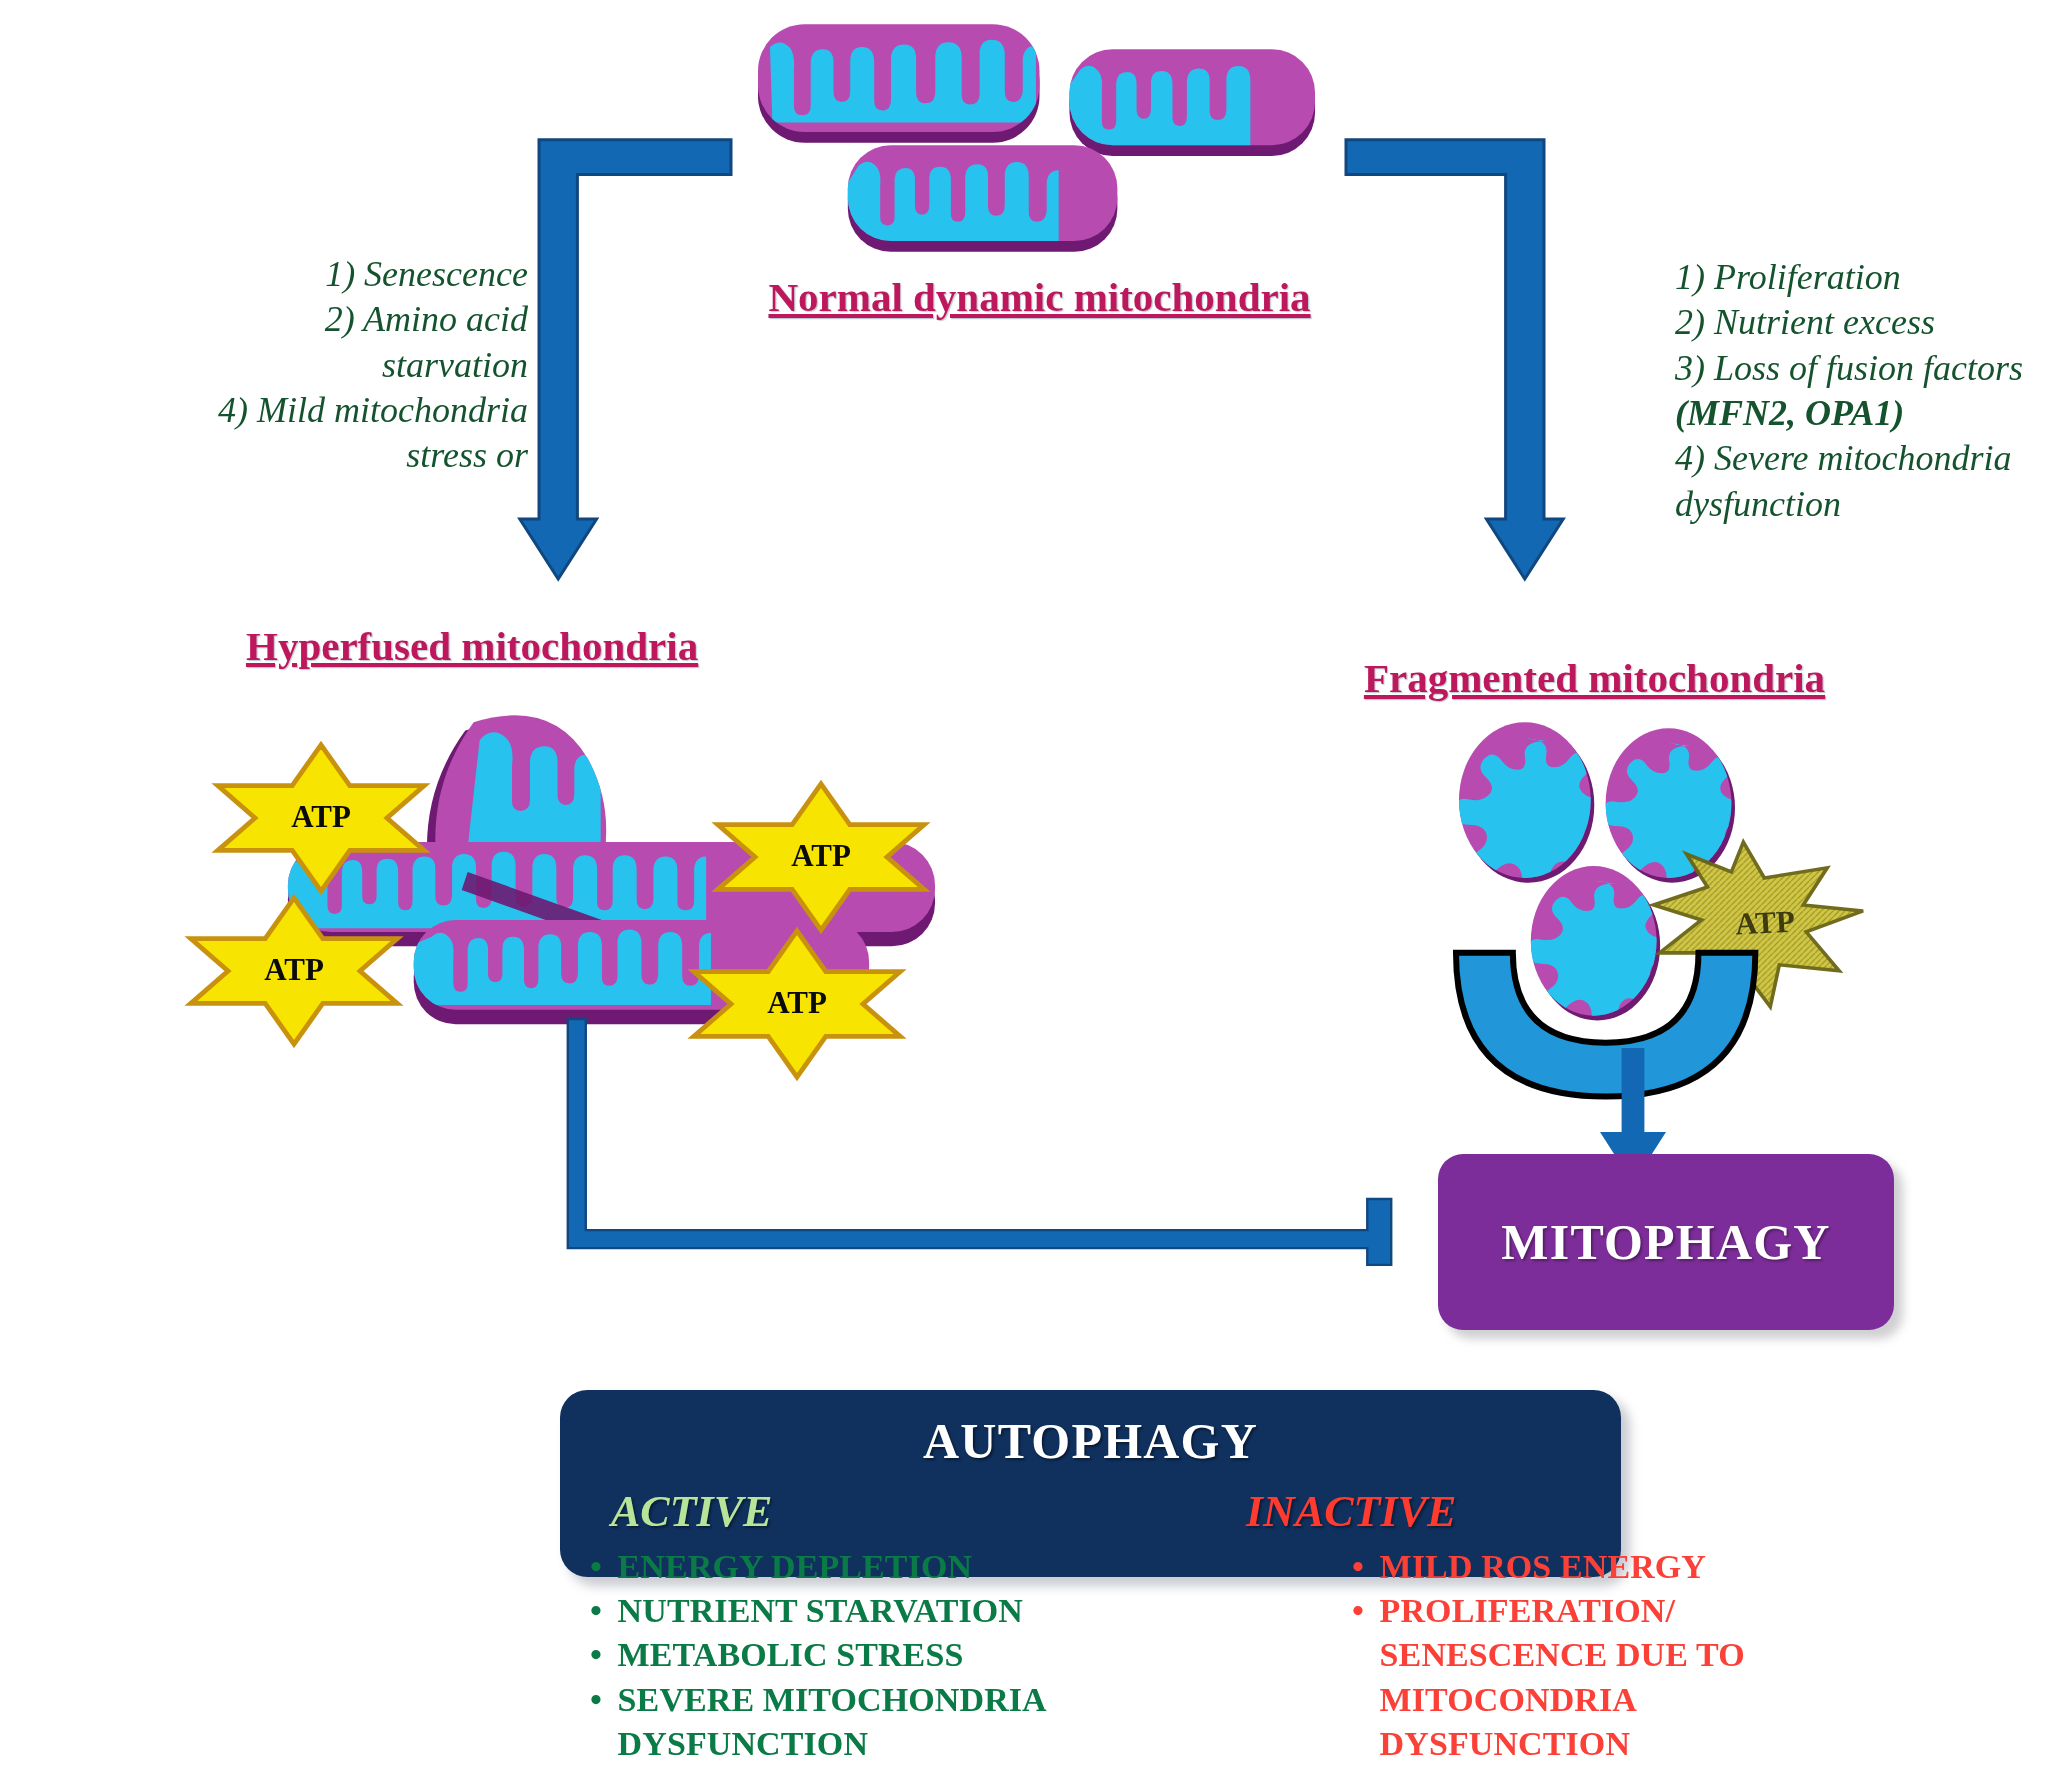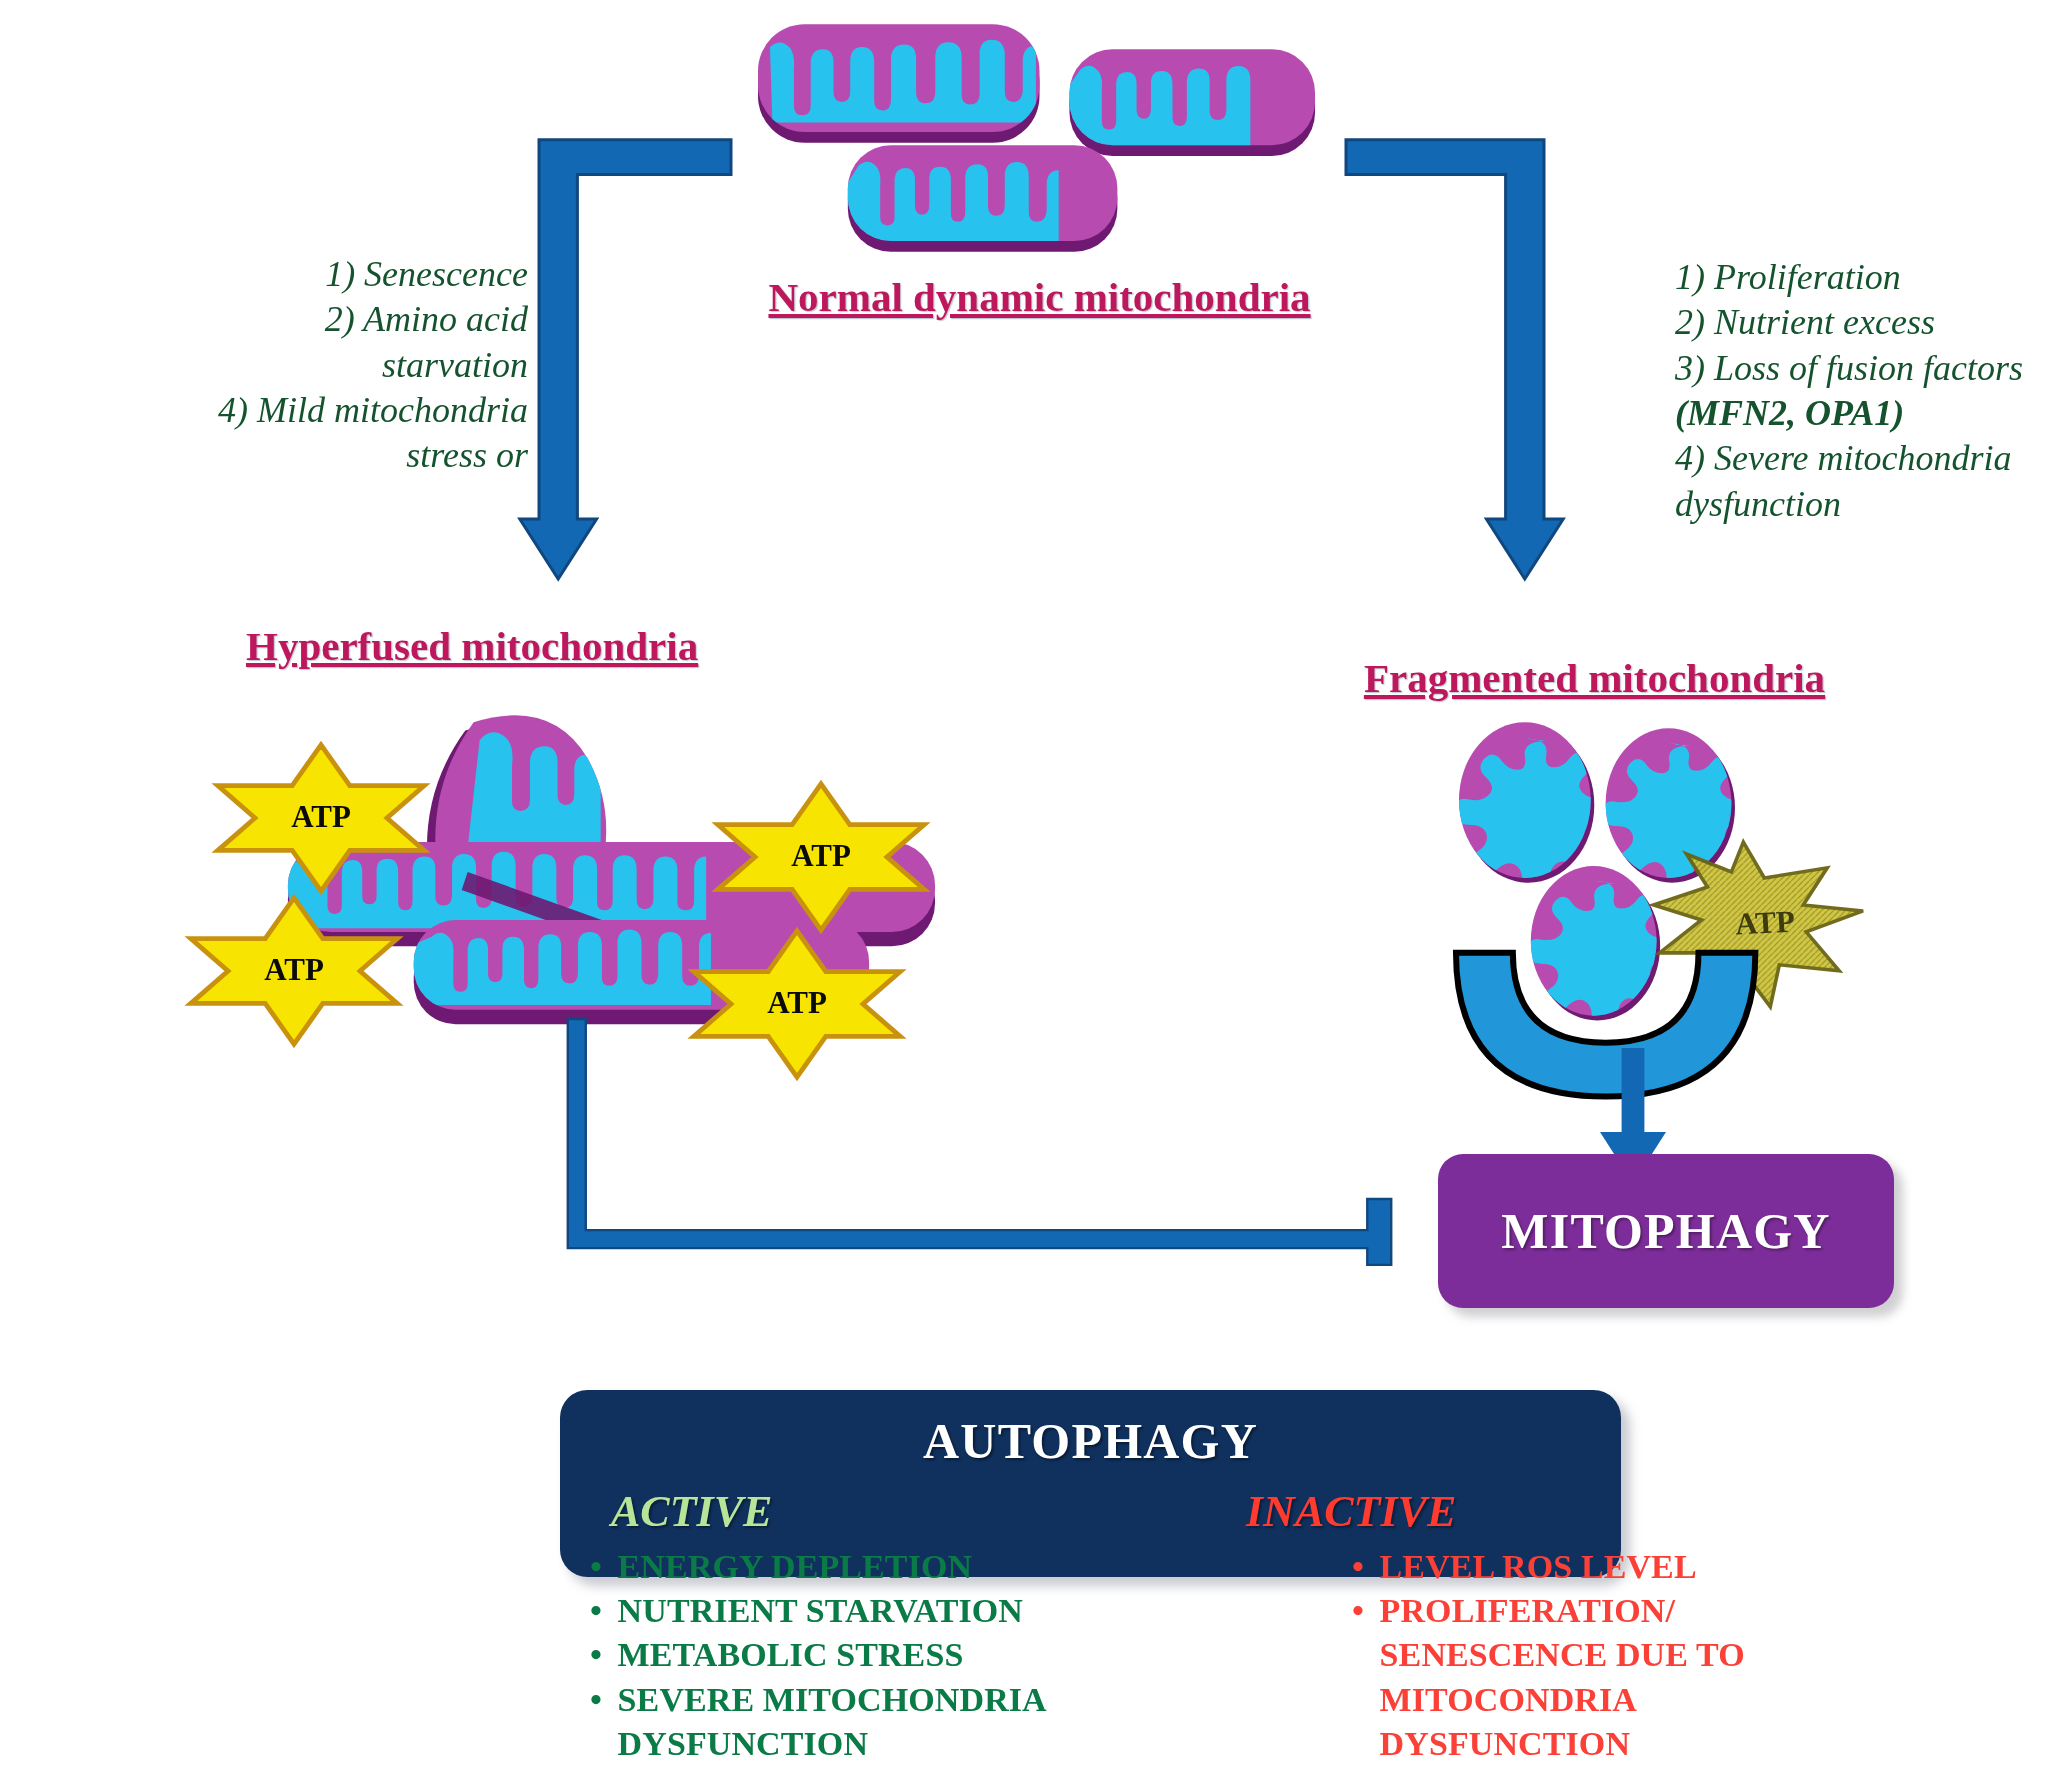--- a/index.html
+++ b/index.html
@@ -216,21 +216,21 @@
     <path d="M46 0 L84 0 L84 140 L120 140 L65 226 L10 140 L46 140 Z" fill="#1268b3"></path>
   </svg>
 </div>
 
 <div class="abs" style="left:557px;top:1019px;width:863px;height:252px;">
   <svg width="863" height="252" viewBox="0 0 1440 420">
     <path d="M18 0 L48 0 L48 352 L1352 352 L1352 300 L1392 300 L1392 410 L1352 410 L1352 382 L18 382 Z" fill="#1268b3" stroke="#10477e" stroke-width="4"></path>
   </svg>
 </div>
 
-<div class="abs" style="left:1438px;top:1154px;width:456px;height:154px;background:#7d2d99;border-radius:25px;
+<div class="abs" style="left:1438px;top:1154px;width:456px;height:176px;background:#7d2d99;border-radius:25px;
             box-shadow:8.4px 8.4px 9.6px rgba(120,120,130,.35);display:flex;align-items:center;justify-content:center;">
   <span class="boxlbl" style="font-size:50px;letter-spacing:1.2px;text-shadow:1.8px 1.8px 2.4px rgba(0,0,0,.35);">MITOPHAGY</span>
 </div>
 
 <div class="abs" style="left:560px;top:1390px;width:1061px;height:187px;background:#10305e;border-radius:27.6px;
             box-shadow:8.4px 8.4px 10.8px rgba(120,125,140,.4);">
   <div class="abs boxlbl" style="left:0;top:21.6px;width:1061px;text-align:center;font-size:50px;letter-spacing:1.2px;
               text-shadow:1.8px 1.8px 2.4px rgba(0,0,0,.45);">AUTOPHAGY</div>
   <div class="abs" style="left:51px;top:96px;font-style:italic;font-weight:bold;font-size:44px;color:#b6e59a;
               text-shadow:1.8px 1.8px 2.4px rgba(0,0,0,.4);">ACTIVE</div>
@@ -253,20 +253,20 @@
   </div>
   <div class="row">
     <span class="dot">•</span>
     <span class="txt" style="max-width:473px;display:inline-block;">SEVERE MITOCHONDRIA DYSFUNCTION</span>
   </div>
 </div>
 
 <div class="abs bullets" style="left:1352px;top:1545px;width:420px;color:#fb4038;">
   <div class="row">
     <span class="dot">•</span>
-    <span class="txt">LEVEL ROS LEVEL</span>
+    <span class="txt">MILD ROS ENERGY</span>
   </div>
   <div class="row">
     <span class="dot">•</span>
     <span class="txt" style="max-width:372px;display:inline-block;">PROLIFERATION/ SENESCENCE DUE TO MITOCONDRIA DYSFUNCTION</span>
   </div>
 </div>
 
 
 </body></html>

